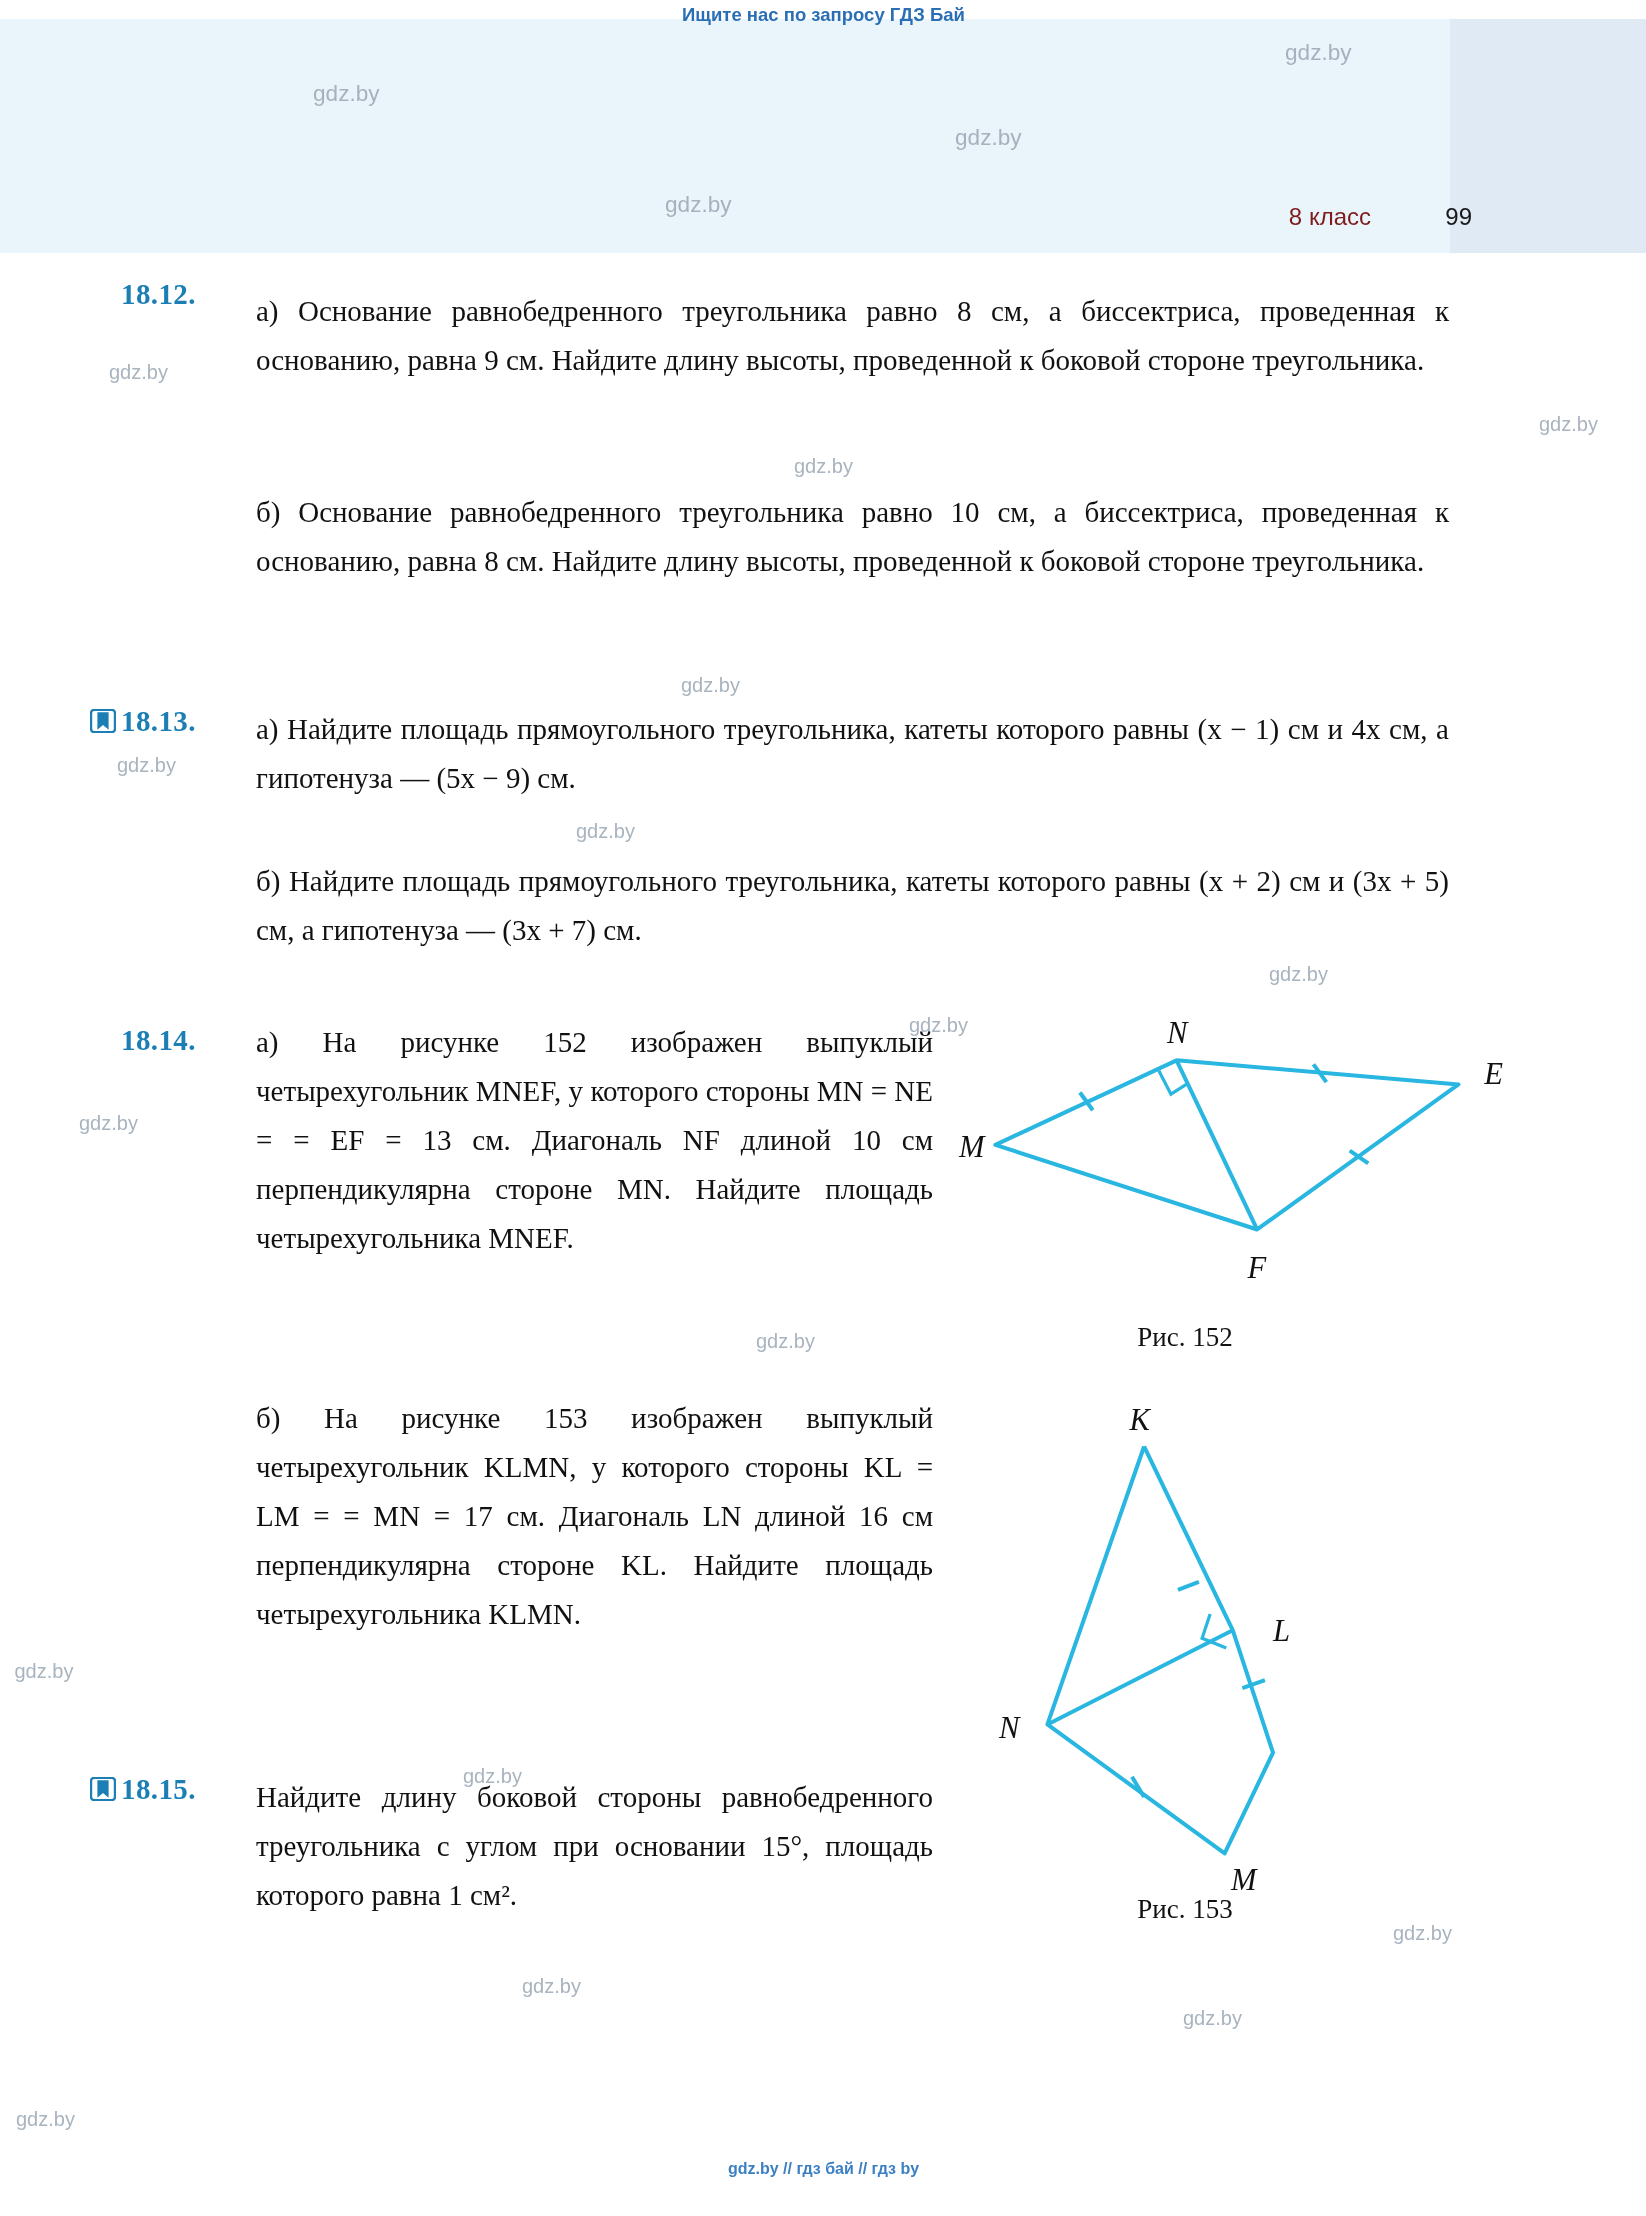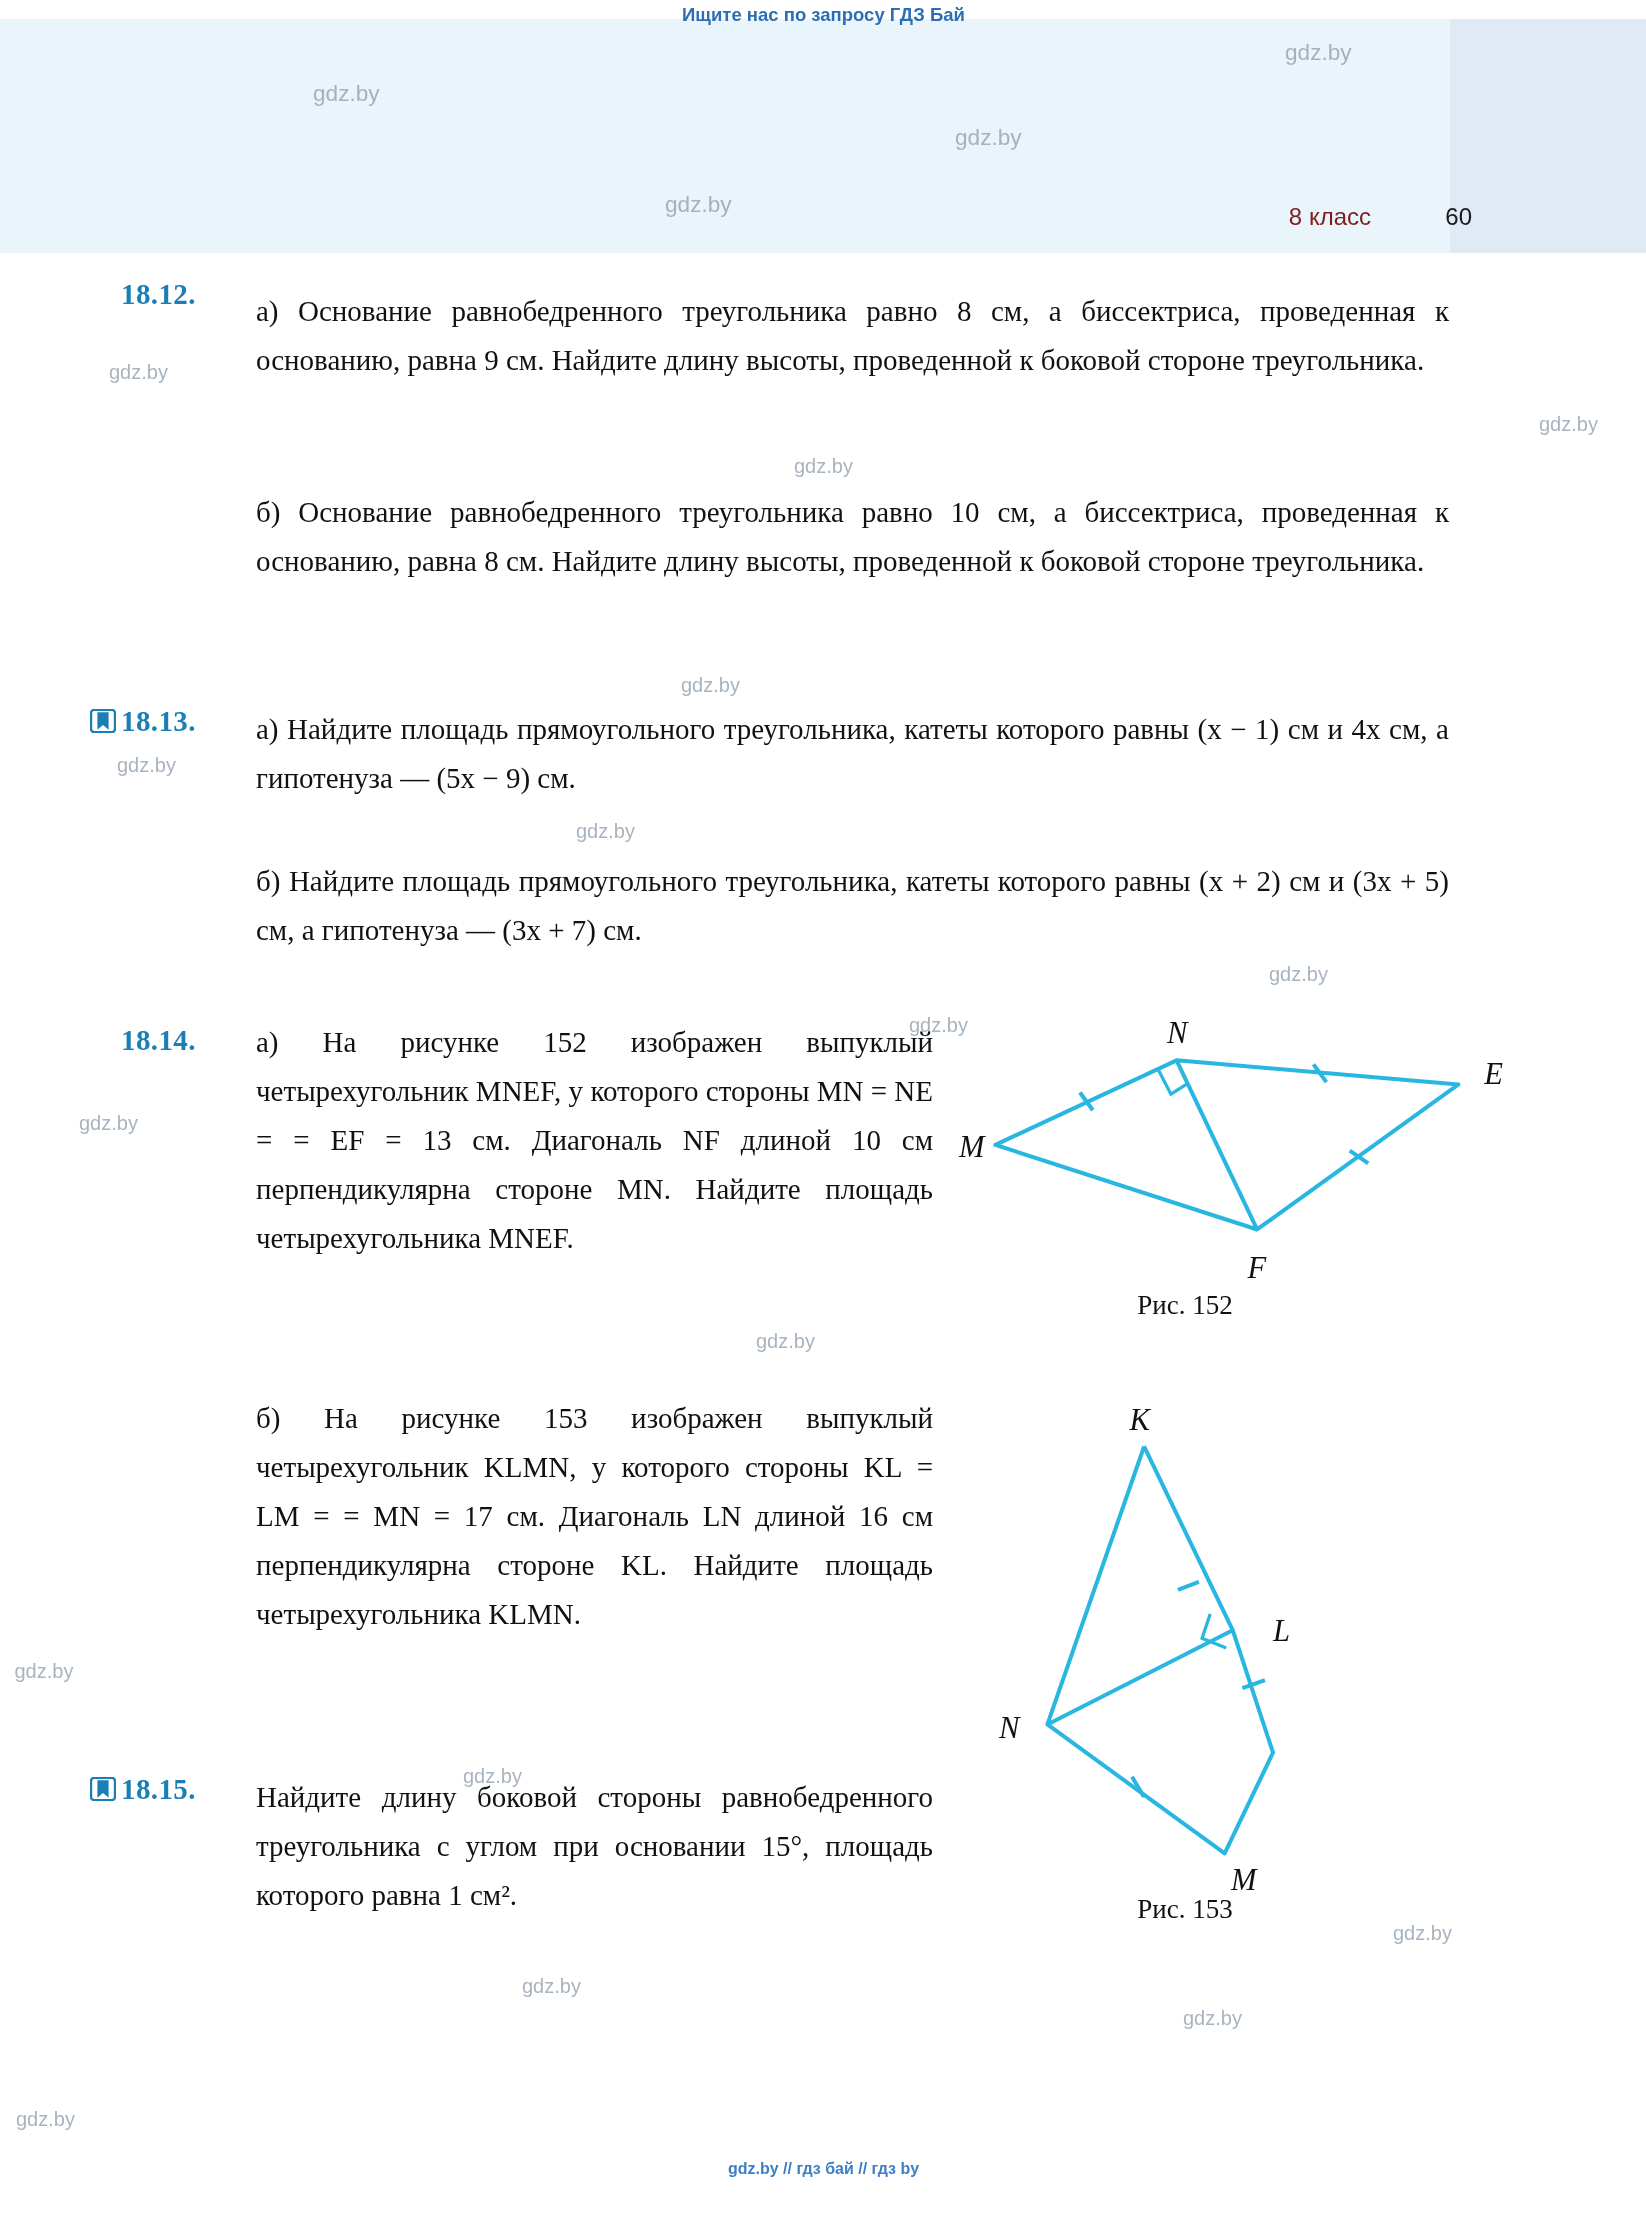--- a/index.html
+++ b/index.html
@@ -143,21 +143,21 @@
 
 <div class="page">
 
   <div class="header-band">
     <div class="pagebox"></div>
   </div>
 
   <div class="top-promo">Ищите нас по запросу ГДЗ Бай</div>
 
   <div class="header-class">8 класс</div>
-  <div class="header-pageno">60</div>
+  <div class="header-pageno">99</div>
 
   <div class="wm big" style="left:313px; top:81px;">gdz.by</div>
   <div class="wm big" style="left:1285px; top:40px;">gdz.by</div>
   <div class="wm big" style="left:955px; top:125px;">gdz.by</div>
   <div class="wm big" style="left:665px; top:192px;">gdz.by</div>
   <div class="wm" style="left:109px; top:361px;">gdz.by</div>
   <div class="wm" style="left:1539px; top:413px;">gdz.by</div>
   <div class="wm" style="left:794px; top:455px;">gdz.by</div>
   <div class="wm" style="left:681px; top:674px;">gdz.by</div>
   <div class="wm" style="left:117px; top:754px;">gdz.by</div>
@@ -208,21 +208,21 @@
       <line x1="460" y1="55" x2="476" y2="77" stroke="#29b6e0" stroke-width="5"></line>
 
       <line x1="505" y1="162" x2="528" y2="178" stroke="#29b6e0" stroke-width="5"></line>
 
       <text x="20" y="170" font-family="Liberation Serif, serif" font-size="38" font-style="italic" fill="#111">M</text>
       <text x="278" y="28" font-family="Liberation Serif, serif" font-size="38" font-style="italic" fill="#111">N</text>
       <text x="672" y="80" font-family="Liberation Serif, serif" font-size="38" font-style="italic" fill="#111">E</text>
       <text x="378" y="320" font-family="Liberation Serif, serif" font-size="38" font-style="italic" fill="#111">F</text>
     </svg>
   </div>
-  <div class="figcap" style="position:absolute; left:1024px; top:1290px; width:322px;">Рис. 152</div>
+  <div class="figcap" style="position:absolute; left:1024px; top:1322px; width:322px;">Рис. 152</div>
 
   <div class="figure" style="left:991px; top:1406px; width:564px; height:508px;">
     <svg width="564" height="508" viewBox="0 0 700 630">
 
       <polygon points="190,50 340,440 290,555 70,395" fill="none" stroke="#29b6e0" stroke-width="5" stroke-linejoin="round"></polygon>
 
       <line x1="340" y1="440" x2="70" y2="395" stroke="#29b6e0" stroke-width="5"></line>
 
       <rect x="0" y="0" width="700" height="630" fill="#ffffff"></rect>
       <polygon points="190,50 300,278 350,430 290,555" fill="none" stroke="#29b6e0" stroke-width="0"></polygon>

